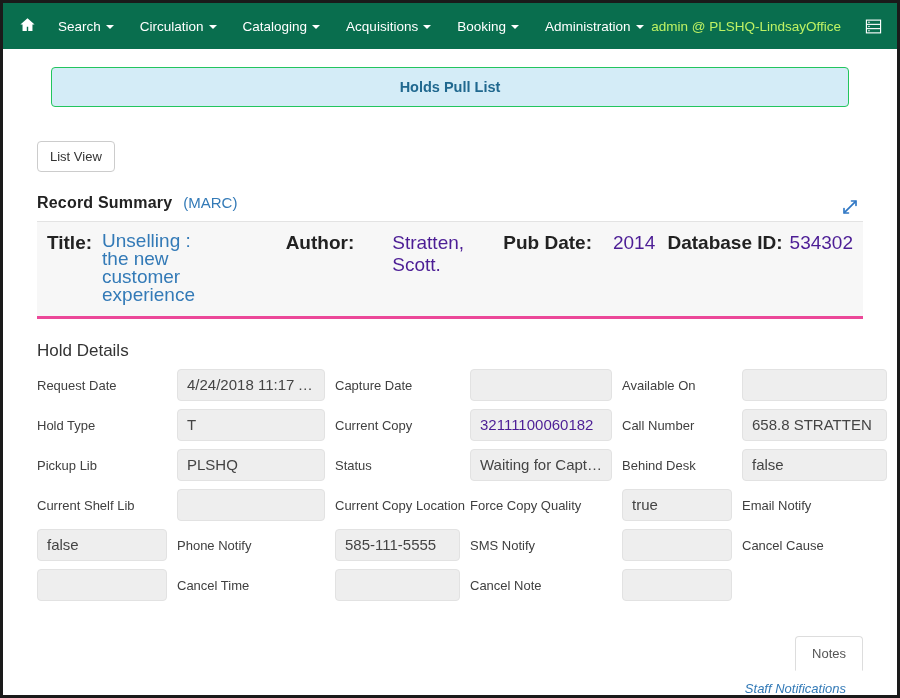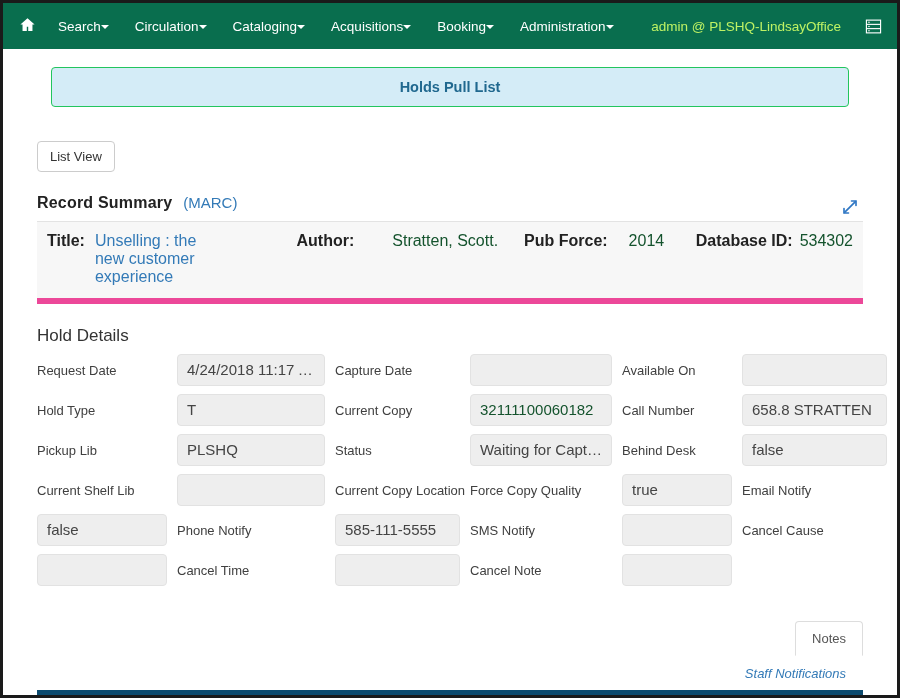--- a/index.html
+++ b/index.html
@@ -51,20 +51,21 @@
     cursor: pointer;
   }
   .nav-item {
     color: #ffffff;
     font-size: 13.5px;
     padding: 8px 13px;
     cursor: pointer;
     white-space: nowrap;
     display: flex;
     align-items: center;
+    gap: 5px;
   }
   .caret {
     display: inline-block;
     width: 0; height: 0;
     border-left: 4px solid transparent;
     border-right: 4px solid transparent;
     border-top: 4px solid #ffffff;
     position: relative;
     top: 1px;
   }
@@ -165,37 +166,37 @@
     position: absolute;
     right: 4px;
     top: 4px;
     cursor: pointer;
     width: 18px;
     height: 18px;
   }
   #rs-table {
     background: #f7f7f7;
     border-top: 1px solid #e3e3e3;
-    border-bottom: 6px solid #ec4899;
+    border-bottom: 3px solid #ec4899;
     padding: 10px 10px 12px 10px;
     display: flex;
     align-items: flex-start;
-    font-size: 16px;
+    font-size: 19px;
   }
   .rs-cell {
     display: flex;
     align-items: flex-start;
   }
   .rs-lbl {
     font-weight: bold;
     color: #222222;
     white-space: nowrap;
   }
   .rs-val {
-    color: #14532d;
+    color: #4c1d95;
     padding-left: 10px;
   }
   .rs-val.link { color: #337ab7; cursor: pointer; }
 
   
   #hold-details-title {
     margin: 22px 0 6px 34px;
     font-size: 17px;
     color: #333333;
   }
@@ -221,21 +222,21 @@
     padding: 0 9px;
     font-size: 15px;
     color: #444444;
     box-sizing: border-box;
     margin-right: 10px;
     white-space: nowrap;
     overflow: hidden;
     text-overflow: ellipsis;
     cursor: text;
   }
-  .fld-box.link { color: #14532d; cursor: pointer; }
+  .fld-box.link { color: #4c1d95; cursor: pointer; }
 
   
   #tabs-wrap {
     margin: 34px 34px 0 34px;
     border-bottom: 6px solid #0c4a6e;
     display: flex;
     align-items: flex-end;
     padding-left: 4px;
     flex-direction: column;
   }
@@ -341,21 +342,21 @@
       <div id="rs-table">
         <div class="rs-cell" style="width:250px">
           <span class="rs-lbl">Title:</span>
           <span class="rs-val link" style="max-width:120px;display:inline-block;line-height:18px">Unselling : the new customer experience</span>
         </div>
         <div class="rs-cell" style="width:228px">
           <span class="rs-lbl">Author:</span>
           <span class="rs-val" style="padding-left:38px">Stratten, Scott.</span>
         </div>
         <div class="rs-cell" style="width:172px">
-          <span class="rs-lbl">Pub Force:</span>
+          <span class="rs-lbl">Pub Date:</span>
           <span class="rs-val" style="padding-left:21px">2014</span>
         </div>
         <div class="rs-cell">
           <span class="rs-lbl">Database ID:</span>
           <span class="rs-val" style="padding-left:7px">534302</span>
         </div>
       </div>
     </div>
 
     <div id="hold-details-title">Hold Details</div>

